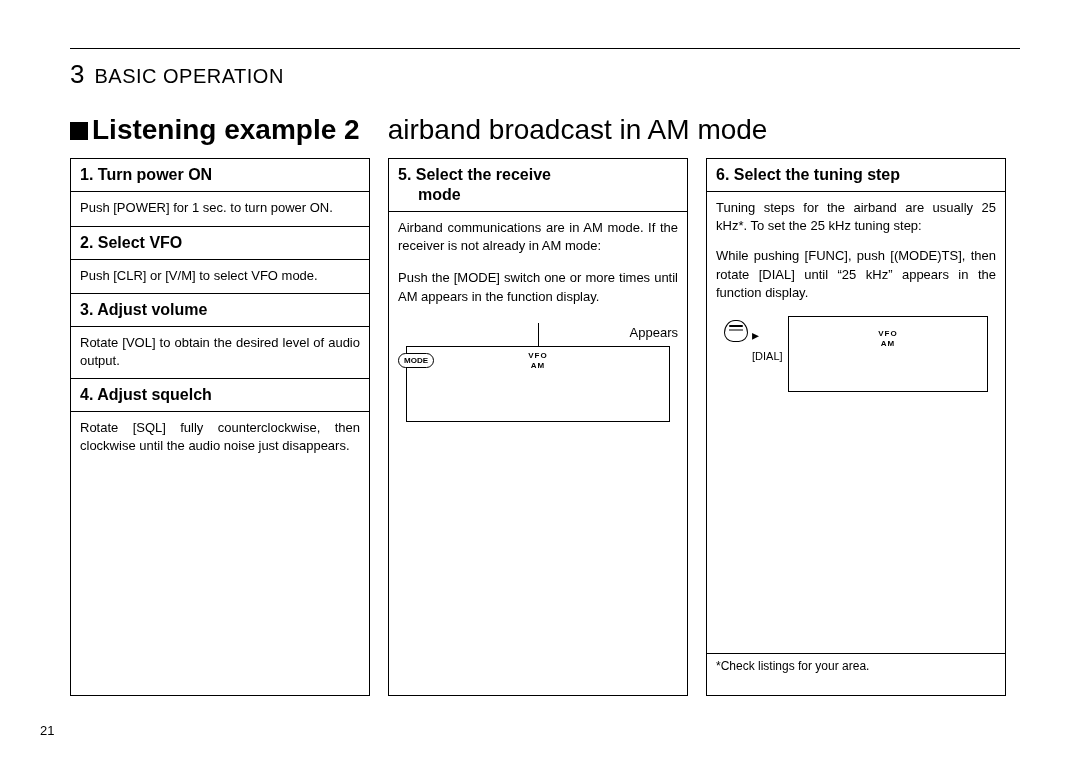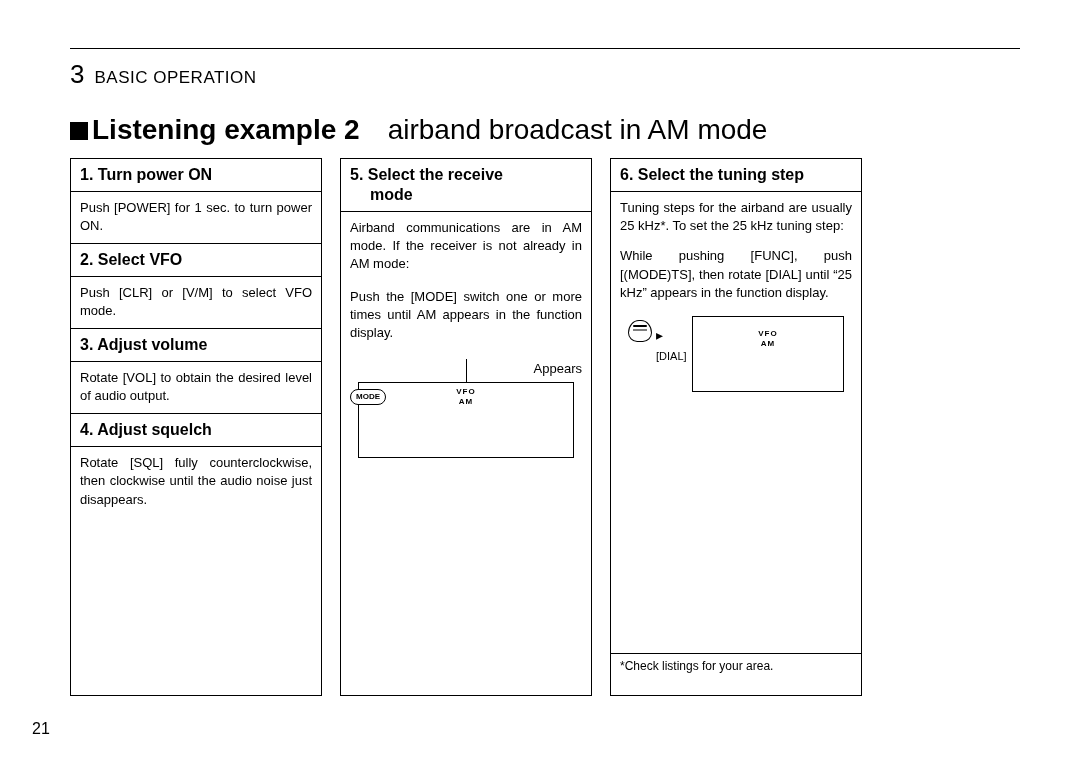--- a/index.html
+++ b/index.html
@@ -1,35 +1,35 @@
 <!DOCTYPE html>
 <html><head>
   <meta charset="utf-8">
   <style>
     * { box-sizing: border-box; margin: 0; padding: 0; }
     body { font-family: Arial, Helvetica, sans-serif; background: #fff; color: #000; }
     .page { width: 1080px; height: 762px; position: relative; padding: 48px 60px 30px 70px; }
     .hr-top { border: none; border-top: 1.5px solid #000; margin-bottom: 10px; }
     .header { display: flex; align-items: baseline; gap: 10px; margin-bottom: 24px; }
     .header-num { font-size: 26px; font-weight: 400; }
-    .header-title { font-size: 17px; letter-spacing: 0.5px; text-align: center; }
+    .header-title { font-size: 20px; letter-spacing: 0.5px; text-align: center; }
     .main-title { font-size: 28px; margin-bottom: 12px; }
     .main-title .bold { font-weight: 700; }
     .main-title .light { font-weight: 400; margin-left: 28px; margin-top: 29px;}
     .square { display: inline-block; width: 18px; height: 18px; background:#000; margin-right: 4px; vertical-align: -1px;}
     .cols { display: flex; gap: 18px; }
-    .col { border: 1.2px solid #000; width: 252px; height: 538px; position: relative; }
+    .col { border: 1.2px solid #000; width: 300px; height: 538px; position: relative; }
     .box-h { border-bottom: 1.2px solid #000; padding: 6px 9px; font-size: 16px; font-weight: 700; line-height: 1.25; }
     .box-h.indent2 { padding-left: 9px; }
     .box-h .ind { padding-left: 20px; display: block; }
     .box-p { border-bottom: 1.2px solid #000; padding: 7px 9px 9px 9px; font-size: 13px; line-height: 1.35; }
     .box-p.justify { text-align: justify; text-justify: inter-word; }
     .box-flex { padding: 7px 9px; font-size: 13px; line-height: 1.4; }
     .footnote { position: absolute; bottom: 17px; left:0; right:0; border-top: 1.2px solid #000; padding: 5px 9px; font-size: 12px; }
-    .pagenum { position: absolute; bottom: 24px; left: 32px; font-size: 16px; }
+    .pagenum { position: absolute; bottom: 24px; left: 40px; font-size: 13px; }
     .appears { text-align: right; font-size: 13px; margin-top: 18px; margin-bottom: 4px; }
     .lcd-box { border: 1px solid #000; margin: 0 8px 0 8px; height: 76px; position: relative; }
     .mode-btn { position: absolute; left: -9px; top: 6px; border: 1px solid #000; border-radius: 10px; padding: 1px 5px; font-size: 8px; font-weight: 700; background:#fff; }
     .lcd-text { position: absolute; top: 4px; left: 50%; transform: translateX(-50%); text-align: center; font-size: 8px; font-weight: 700; letter-spacing: 1px; line-height: 1.2;}
     .lcd-text-r { position: absolute; top: 12px; left: 50%; transform: translateX(-50%); text-align: center; font-size: 8px; font-weight: 700; letter-spacing: 1px; line-height: 1.2;}
     .tick-line { position: absolute; top: -24px; left: 50%; width: 1px; height: 24px; background: #000; }
     .dial-wrap { position: relative; margin: 18px 8px 0 8px; }
     .dial-icon { display: inline-block; width: 24px; height: 22px; border: 1.5px solid #000; border-radius: 12px 12px 10px 10px / 14px 14px 10px 10px; position: relative; }
     .dial-icon::before { content:""; position:absolute; top:4px; left:4px; right:4px; height:2px; background:#000; border-radius: 2px;}
     .dial-icon::after { content:""; position:absolute; top:8px; left:4px; right:4px; height:2px; background:#000; opacity:0.5;}

